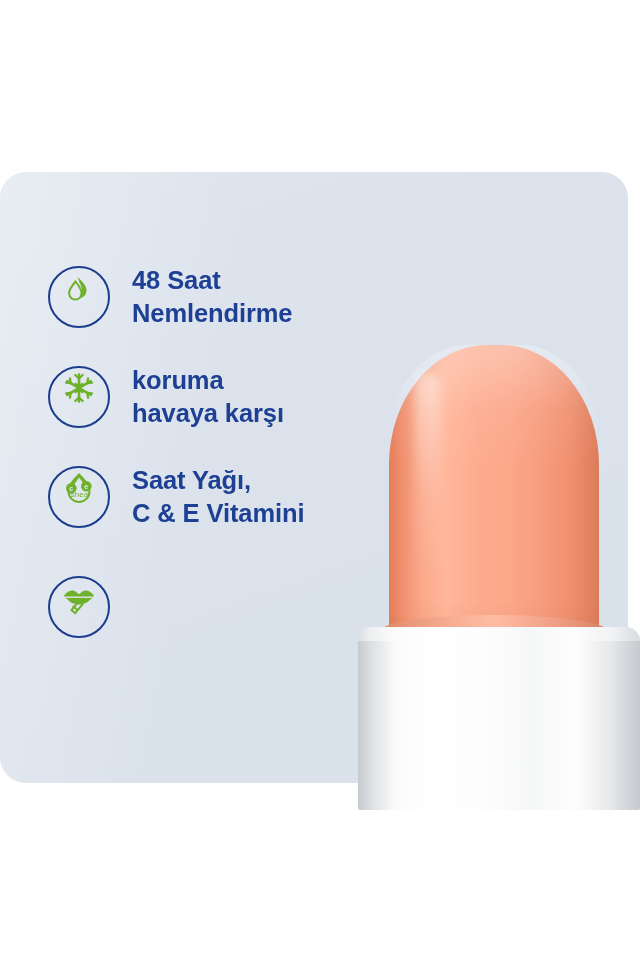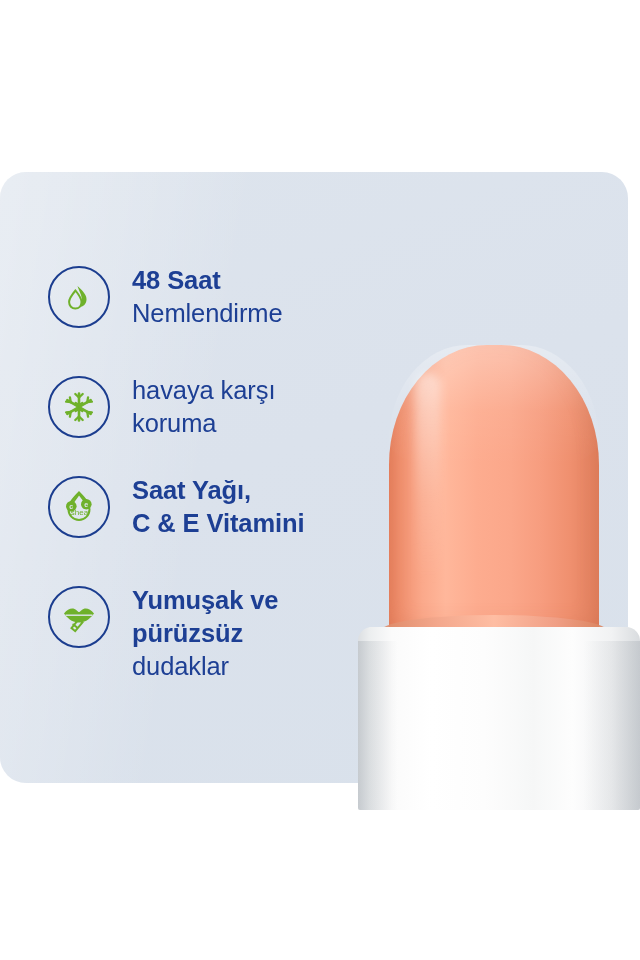--- a/index.html
+++ b/index.html
@@ -55,43 +55,43 @@
   .feature-row:last-child { margin-bottom: 0; }
 
   .icon-badge {
     flex: 0 0 auto;
     width: 62px;
     height: 62px;
     border-radius: 50%;
     border: 2.6px solid #1b3d8f;
     box-sizing: border-box;
     display: flex;
-    align-items: center;
+    align-items: flex-start;
     justify-content: center;
     margin-top: 4px;
   }
   .icon-badge svg { display: block; }
 
   .feature-text {
     margin-left: 22px;
     padding-top: 2px;
   }
   .feature-line {
     display: block;
     color: #1d3f94;
     font-size: 25.5px;
     line-height: 33px;
     letter-spacing: -0.1px;
     white-space: nowrap;
   }
   .feature-line.bold { font-weight: bold; }
-  .feature-line.light { font-weight: normal; }
+  .feature-line.light { font-weight: bold; }
 
   
-  .row-1 { margin-bottom: 42px; }
+  .row-1 { margin-bottom: 32px; }
   .row-2 { margin-bottom: 32px; }
   .row-3 { margin-bottom: 42px; }
 
   
   .product {
     position: absolute;
     left: 358px;
     top: 345px;
     width: 282px;
     height: 465px;
@@ -244,22 +244,22 @@
                 <line x1="28.2" y1="15.2" x2="29.1" y2="10.3"></line>
               <line x1="20" y1="18" x2="16.6" y2="15.9"></line>
                 <line x1="20" y1="18" x2="23.4" y2="15.9"></line>
               <line x1="20" y1="22" x2="16.6" y2="24.1"></line>
                 <line x1="20" y1="22" x2="23.4" y2="24.1"></line>
             </g>
           </g>
         </svg>
       </div>
       <div class="feature-text">
+        <span class="feature-line light">koruma</span>
         <span class="feature-line light">havaya karşı</span>
-        <span class="feature-line light">koruma</span>
       </div>
     </div>
 
     <div class="feature-row row-3">
       <div class="icon-badge">
         <svg width="42" height="42" viewBox="0 0 42 42">
           <path d="M21 6.5 C27.8 13.5 31.5 18 31.5 23.2 C31.5 29.3 26.8 34 21 34 C15.2 34 10.5 29.3 10.5 23.2 C10.5 18 14.2 13.5 21 6.5 Z" fill="none" stroke="#6fb12b" stroke-width="2"></path>
           <path d="M21 8 L13.5 18.5" fill="none" stroke="#6fb12b" stroke-width="2" stroke-linecap="round"></path>
           <path d="M21 8 L27.5 16.5" fill="none" stroke="#6fb12b" stroke-width="2" stroke-linecap="round"></path>
           <circle cx="13.3" cy="20.2" r="5.3" fill="#6fb12b"></circle>
@@ -279,25 +279,20 @@
       <div class="icon-badge">
         <svg width="42" height="42" viewBox="0 0 42 42">
           <path d="M6 17.5 C10 12.5 15 11 18.5 14.2 C19.7 15.3 20.4 16 21 16 C21.6 16 22.3 15.3 23.5 14.2 C27 11 32 12.5 36 17.5 C31 24.5 25.5 26.5 21 26.5 C16.5 26.5 11 24.5 6 17.5 Z" fill="#6fb12b"></path>
           <path d="M7.5 19.2 L34.5 19.2" stroke="#dfe6ee" stroke-width="1.4" fill="none"></path>
           <g stroke="#6fb12b" stroke-width="2" fill="none" stroke-linecap="round">
             <path d="M20.8 23.2 L24.5 26.3 L17.2 35.2 L13.5 32.1 Z"></path>
             <path d="M15.3 28.5 L19.1 31.6"></path>
           </g>
         </svg>
       </div>
-      <div class="feature-text">
-        <span class="feature-line bold">Yumuşak ve</span>
-        <span class="feature-line bold">pürüzsüz</span>
-        <span class="feature-line light">dudaklar</span>
-      </div>
     </div>
 
   </div>
 
   <div class="product">
     <div class="balm-top"></div>
     <div class="balm-collar"></div>
     <div class="base-rim"></div>
     <div class="base"></div>
     <div class="base-shade"></div>

